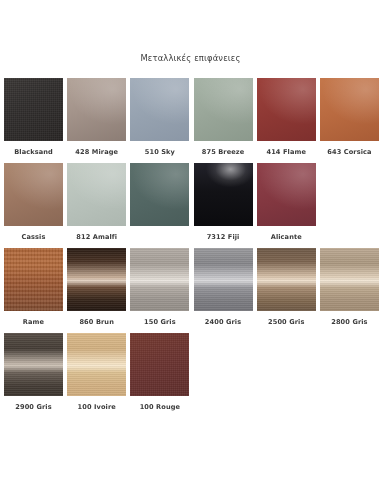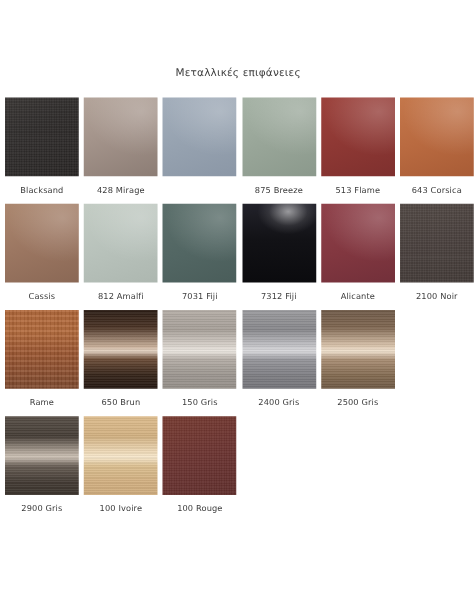--- a/index.html
+++ b/index.html
@@ -37,20 +37,21 @@
     left: 4px;
     width: 373px;
   }
   .row {
     display: flex;
     margin-bottom: 0;
   }
   .cell {
     width: 59px;
     margin-right: 4.2px;
+    font-weight: bold;
   }
   .cell:last-child { margin-right: 0; }
   .swatch {
     width: 59px;
     height: 63px;
     display: block;
     position: relative;
     overflow: hidden;
   }
   .swatch::after {
@@ -101,80 +102,80 @@
         <div class="cell">
           <div class="swatch fx-grain" style="background: linear-gradient(150deg, rgb(58, 55, 53) 0%, rgb(48, 45, 44) 40%, rgb(39, 36, 35) 100%);"></div>
           <span class="label">Blacksand</span>
         </div>
         <div class="cell">
           <div class="swatch fx-soft" style="background: linear-gradient(160deg, rgb(179, 164, 154) 0%, rgb(163, 147, 138) 45%, rgb(140, 125, 117) 100%);"></div>
           <span class="label">428 Mirage</span>
         </div>
         <div class="cell">
           <div class="swatch fx-soft" style="background: linear-gradient(160deg, rgb(163, 174, 187) 0%, rgb(150, 162, 176) 50%, rgb(139, 151, 166) 100%);"></div>
+          <span class="label">510 Sky</span>
         </div>
         <div class="cell">
           <div class="swatch fx-soft" style="background: linear-gradient(155deg, rgb(166, 179, 166) 0%, rgb(152, 165, 152) 50%, rgb(139, 153, 140) 100%);"></div>
           <span class="label">875 Breeze</span>
         </div>
         <div class="cell">
           <div class="swatch fx-soft" style="background: linear-gradient(160deg, rgb(156, 66, 60) 0%, rgb(142, 56, 52) 50%, rgb(126, 48, 46) 100%);"></div>
-          <span class="label">513 Flame</span>
+          <span class="label">414 Flame</span>
         </div>
         <div class="cell">
           <div class="swatch fx-soft" style="background: linear-gradient(160deg, rgb(196, 119, 75) 0%, rgb(185, 106, 64) 50%, rgb(168, 92, 54) 100%);"></div>
           <span class="label">643 Corsica</span>
         </div>
       </div>
       <div class="row">
         <div class="cell">
           <div class="swatch fx-soft" style="background: linear-gradient(160deg, rgb(171, 135, 111) 0%, rgb(155, 118, 97) 50%, rgb(138, 104, 85) 100%);"></div>
           <span class="label">Cassis</span>
         </div>
         <div class="cell">
           <div class="swatch fx-soft" style="background: linear-gradient(160deg, rgb(195, 204, 196) 0%, rgb(184, 194, 187) 50%, rgb(173, 183, 176) 100%);"></div>
           <span class="label">812 Amalfi</span>
         </div>
         <div class="cell">
           <div class="swatch fx-soft" style="background: linear-gradient(160deg, rgb(91, 111, 107) 0%, rgb(82, 102, 99) 55%, rgb(74, 93, 90) 100%);"></div>
-          <span class="label">7031 Fiji</span>
         </div>
         <div class="cell">
           <div class="swatch fx-glow" style="background: linear-gradient(rgb(34, 34, 42) 0%, rgb(18, 18, 22) 45%, rgb(11, 11, 14) 100%);"></div>
           <span class="label">7312 Fiji</span>
         </div>
         <div class="cell">
           <div class="swatch fx-soft" style="background: linear-gradient(165deg, rgb(143, 65, 74) 0%, rgb(130, 55, 64) 55%, rgb(114, 48, 58) 100%);"></div>
           <span class="label">Alicante</span>
         </div>
-        <div class="cell">
-          <div class="swatch fx-grain" style="background: linear-gradient(160deg, rgb(83, 74, 70) 0%, rgb(74, 65, 62) 50%, rgb(66, 58, 55) 100%);"></div>
-          <span class="label">2100 Noir</span>
-        </div>
       </div>
       <div class="row">
         <div class="cell">
           <div class="swatch fx-wood" style="background: linear-gradient(rgb(176, 102, 56) 0%, rgb(178, 105, 59) 28%, rgb(156, 87, 49) 55%, rgb(142, 80, 48) 78%, rgb(126, 74, 46) 100%);"></div>
           <span class="label">Rame</span>
         </div>
         <div class="cell">
           <div class="swatch fx-brushed" style="background: linear-gradient(rgb(43, 29, 21) 0%, rgb(74, 51, 37) 22%, rgb(201, 176, 154) 47%, rgb(227, 210, 194) 52%, rgb(109, 78, 57) 62%, rgb(54, 37, 26) 82%, rgb(36, 24, 18) 100%);"></div>
-          <span class="label">650 Brun</span>
+          <span class="label">860 Brun</span>
         </div>
         <div class="cell">
           <div class="swatch fx-brushed" style="background: linear-gradient(rgb(179, 172, 165) 0%, rgb(165, 158, 151) 25%, rgb(216, 210, 203) 46%, rgb(234, 229, 223) 52%, rgb(180, 173, 166) 62%, rgb(155, 149, 143) 82%, rgb(148, 142, 136) 100%);"></div>
           <span class="label">150 Gris</span>
         </div>
         <div class="cell">
           <div class="swatch fx-brushed" style="background: linear-gradient(rgb(154, 154, 157) 0%, rgb(134, 134, 138) 25%, rgb(195, 195, 199) 46%, rgb(216, 216, 219) 52%, rgb(149, 149, 154) 63%, rgb(124, 124, 129) 84%, rgb(116, 116, 121) 100%);"></div>
           <span class="label">2400 Gris</span>
         </div>
         <div class="cell">
           <div class="swatch fx-brushed" style="background: linear-gradient(rgb(111, 90, 72) 0%, rgb(125, 101, 80) 22%, rgb(214, 192, 168) 45%, rgb(239, 224, 205) 52%, rgb(168, 141, 115) 63%, rgb(128, 104, 79) 84%, rgb(110, 89, 69) 100%);"></div>
           <span class="label">2500 Gris</span>
+        </div>
+        <div class="cell">
+          <div class="swatch fx-brushed" style="background: linear-gradient(rgb(188, 169, 147) 0%, rgb(171, 152, 128) 25%, rgb(224, 207, 185) 46%, rgb(241, 229, 212) 52%, rgb(189, 169, 143) 63%, rgb(168, 147, 123) 84%, rgb(161, 140, 116) 100%);"></div>
+          <span class="label">2800 Gris</span>
         </div>
       </div>
       <div class="row">
         <div class="cell">
           <div class="swatch fx-brushed" style="background: linear-gradient(rgb(87, 78, 70) 0%, rgb(69, 61, 54) 25%, rgb(179, 168, 156) 46%, rgb(205, 194, 182) 52%, rgb(106, 96, 87) 63%, rgb(68, 60, 53) 84%, rgb(61, 54, 47) 100%);"></div>
           <span class="label">2900 Gris</span>
         </div>
         <div class="cell">
           <div class="swatch fx-brushed" style="background: linear-gradient(rgb(220, 187, 140) 0%, rgb(209, 176, 129) 25%, rgb(240, 220, 187) 46%, rgb(247, 232, 205) 52%, rgb(220, 192, 145) 63%, rgb(210, 176, 130) 84%, rgb(207, 173, 127) 100%);"></div>
           <span class="label">100 Ivoire</span>

